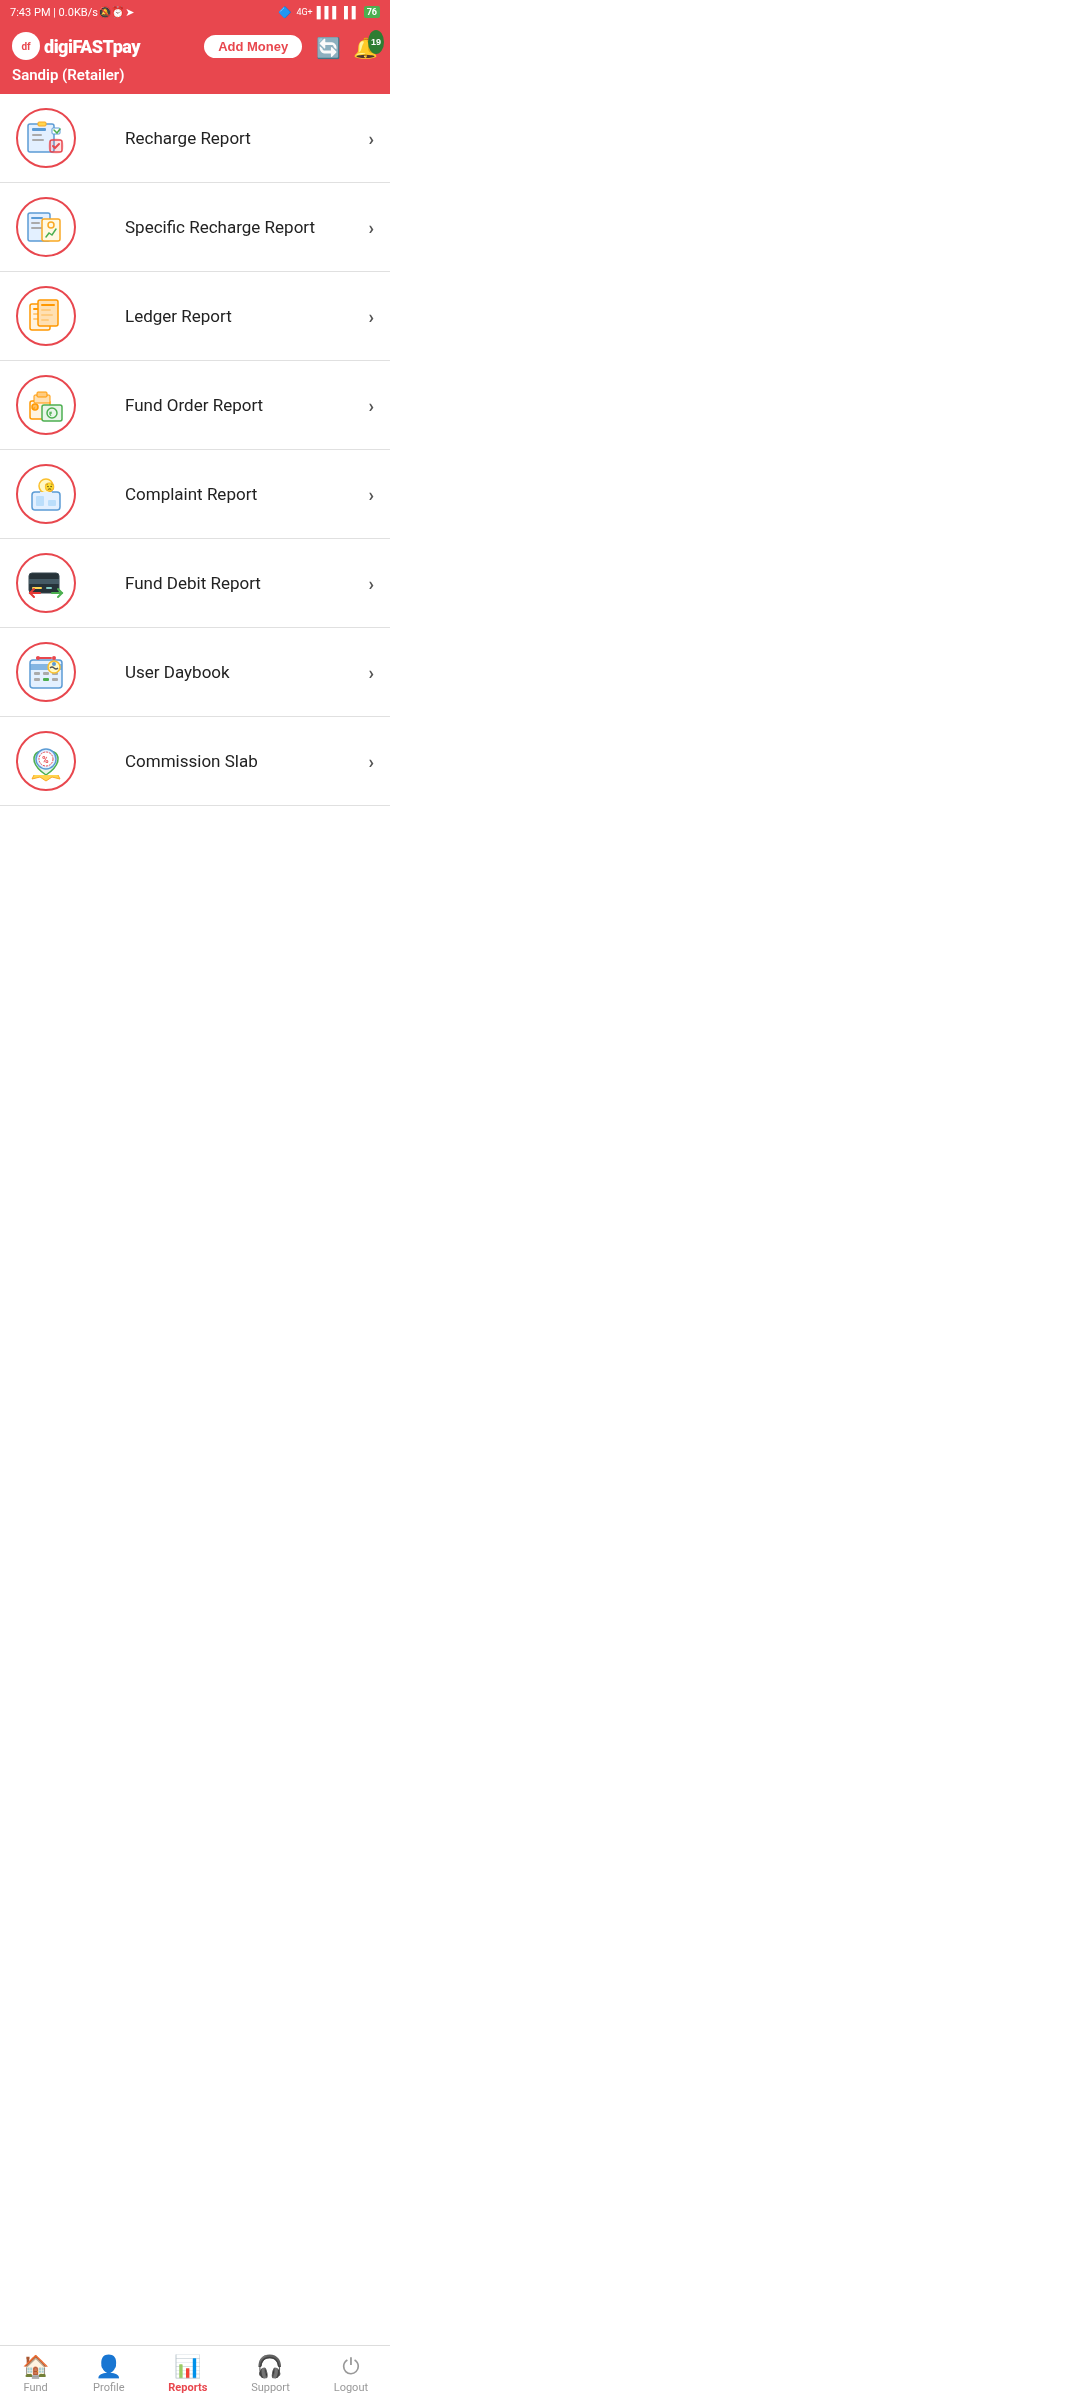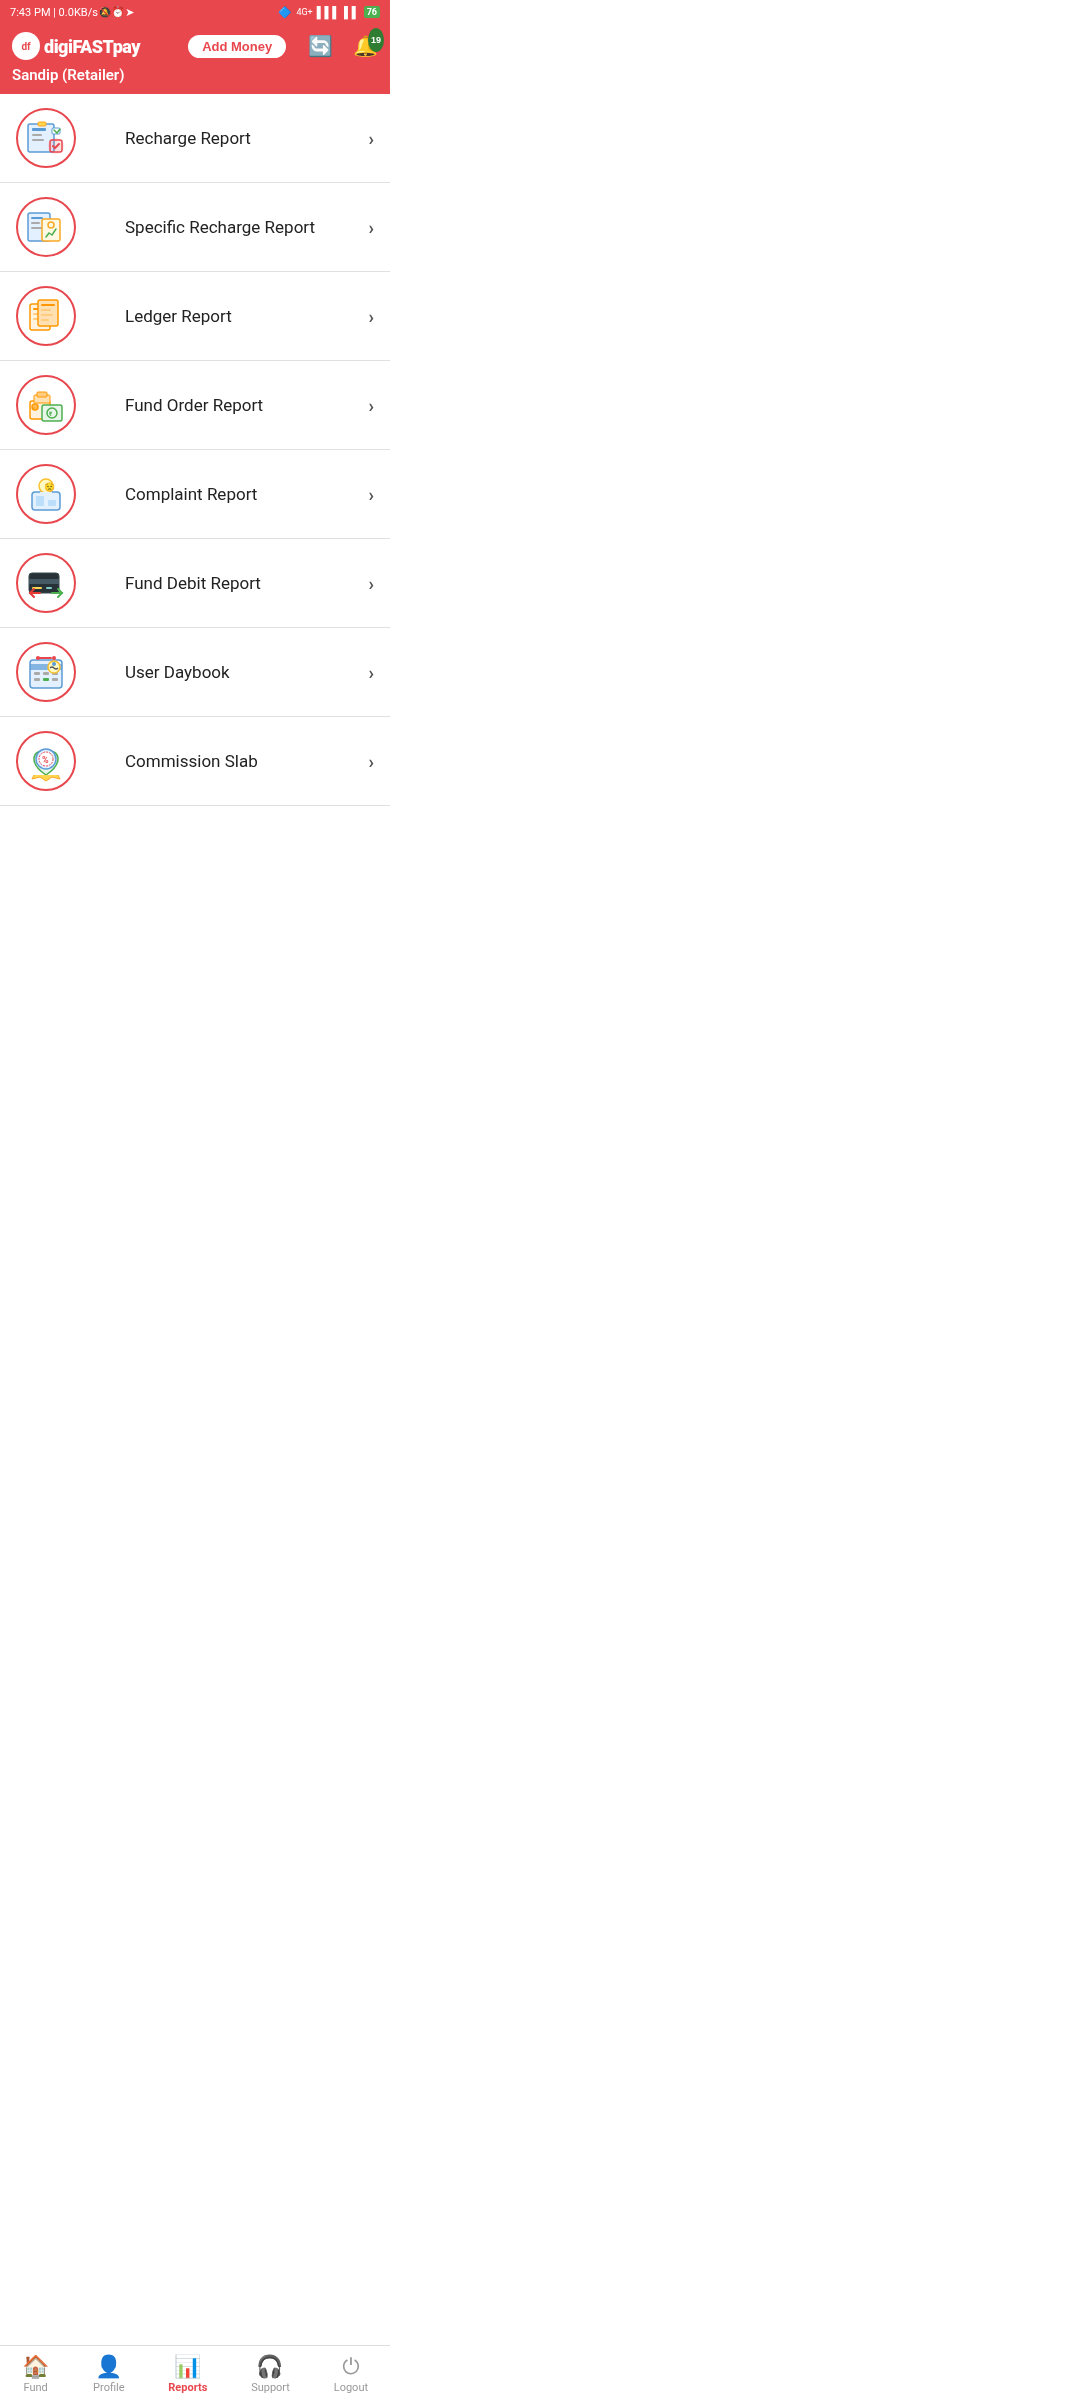--- a/index.html
+++ b/index.html
@@ -63,22 +63,22 @@
       color: #e8474e;
     }
     .logo-text {
       color: white;
       font-size: 18px;
       font-weight: 900;
       letter-spacing: -0.5px;
     }
     .header-actions {
       display: flex;
-      align-items: center;
-      gap: 20px;
+      align-items: flex-end;
+      gap: 12px;
     }
     .add-money-btn {
       background: white;
       color: #e8474e;
       border: 2px solid #e8474e;
       border-radius: 20px;
       padding: 4px 14px;
       font-size: 13px;
       font-weight: 600;
       cursor: pointer;

